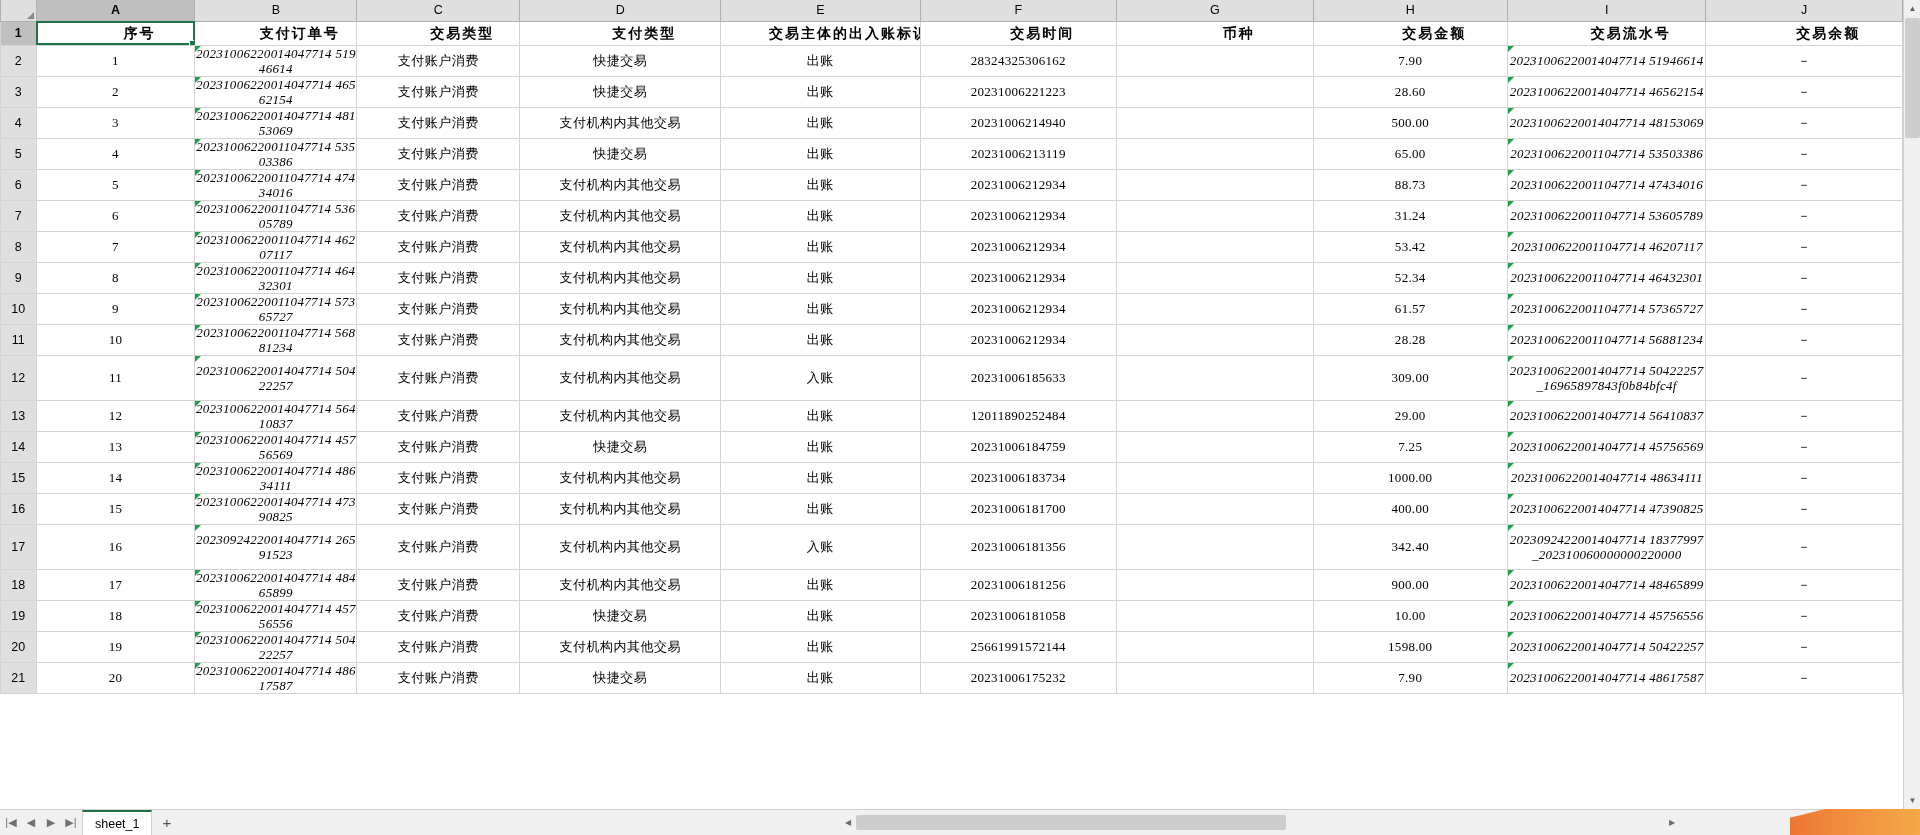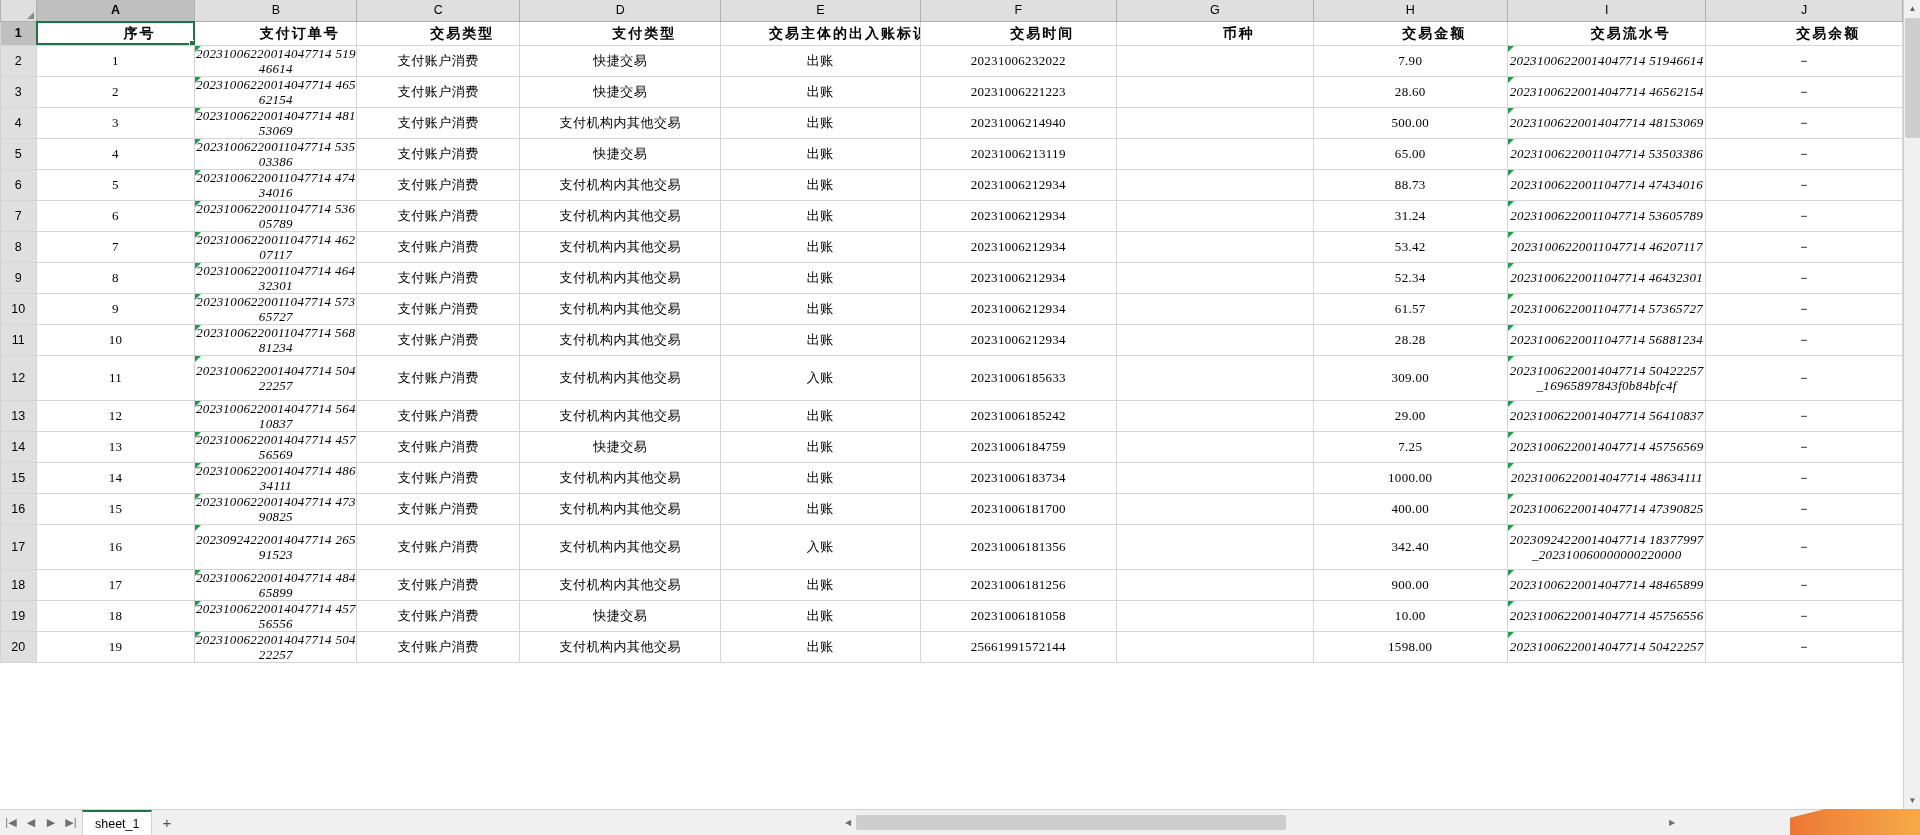--- a/index.html
+++ b/index.html
@@ -273,21 +273,21 @@
         </tr>
       </tbody>
       <tbody id="rows-body">
           <tr style="height: 30px;">
             <td class="rowhead">2</td>
             <td class="cell num">1</td>
             <td class="cell num errmark">20231006220014047714 51946614</td>
             <td class="cell cjk">支付账户消费</td>
             <td class="cell cjk">快捷交易</td>
             <td class="cell cjk">出账</td>
-            <td class="cell num">20231006232022</td>
+            <td class="cell num">28324325306162</td>
             <td class="cell cjk"></td>
             <td class="cell num">7.90</td>
             <td class="cell num errmark">20231006220014047714 51946614</td>
             <td class="cell num">－</td>
           </tr>
           <tr style="height: 30px;">
             <td class="rowhead">3</td>
             <td class="cell num">2</td>
             <td class="cell num errmark">20231006220014047714 46562154</td>
             <td class="cell cjk">支付账户消费</td>
@@ -416,21 +416,21 @@
             <td class="cell num errmark">20231006220014047714 50422257_16965897843f0b84bfc4f</td>
             <td class="cell num">－</td>
           </tr>
           <tr style="height: 30px;">
             <td class="rowhead">13</td>
             <td class="cell num">12</td>
             <td class="cell num errmark">20231006220014047714 56410837</td>
             <td class="cell cjk">支付账户消费</td>
             <td class="cell cjk">支付机构内其他交易</td>
             <td class="cell cjk">出账</td>
-            <td class="cell num">20231006185242</td>
+            <td class="cell num">12011890252484</td>
             <td class="cell cjk"></td>
             <td class="cell num">29.00</td>
             <td class="cell num errmark">20231006220014047714 56410837</td>
             <td class="cell num">－</td>
           </tr>
           <tr style="height: 30px;">
             <td class="rowhead">14</td>
             <td class="cell num">13</td>
             <td class="cell num errmark">20231006220014047714 45756569</td>
             <td class="cell cjk">支付账户消费</td>
@@ -511,20 +511,33 @@
             <td class="rowhead">20</td>
             <td class="cell num">19</td>
             <td class="cell num errmark">20231006220014047714 50422257</td>
             <td class="cell cjk">支付账户消费</td>
             <td class="cell cjk">支付机构内其他交易</td>
             <td class="cell cjk">出账</td>
             <td class="cell num">25661991572144</td>
             <td class="cell cjk"></td>
             <td class="cell num">1598.00</td>
             <td class="cell num errmark">20231006220014047714 50422257</td>
+            <td class="cell num">－</td>
+          </tr>
+          <tr style="height: 30px;">
+            <td class="rowhead">21</td>
+            <td class="cell num">20</td>
+            <td class="cell num errmark">20231006220014047714 48617587</td>
+            <td class="cell cjk">支付账户消费</td>
+            <td class="cell cjk">快捷交易</td>
+            <td class="cell cjk">出账</td>
+            <td class="cell num">20231006175232</td>
+            <td class="cell cjk"></td>
+            <td class="cell num">7.90</td>
+            <td class="cell num errmark">20231006220014047714 48617587</td>
             <td class="cell num">－</td>
           </tr>
         </tbody>
     </table>
 
     <div class="vscroll">
       <div class="arrow">▲</div>
       <div class="thumb"></div>
       <div class="arrow bottom">▼</div>
     </div>

